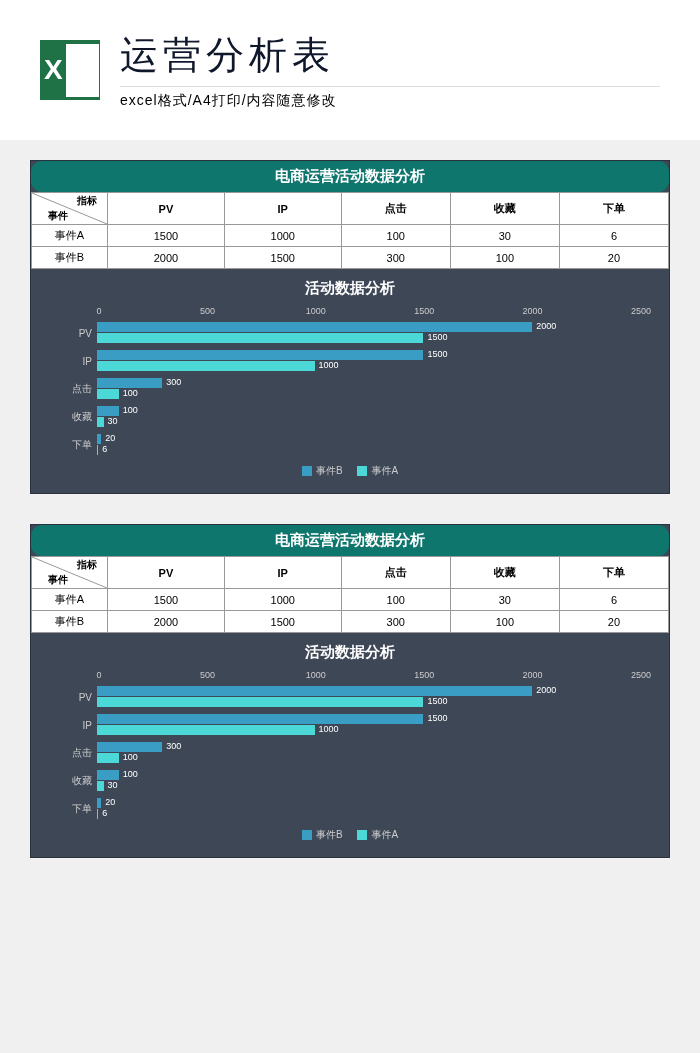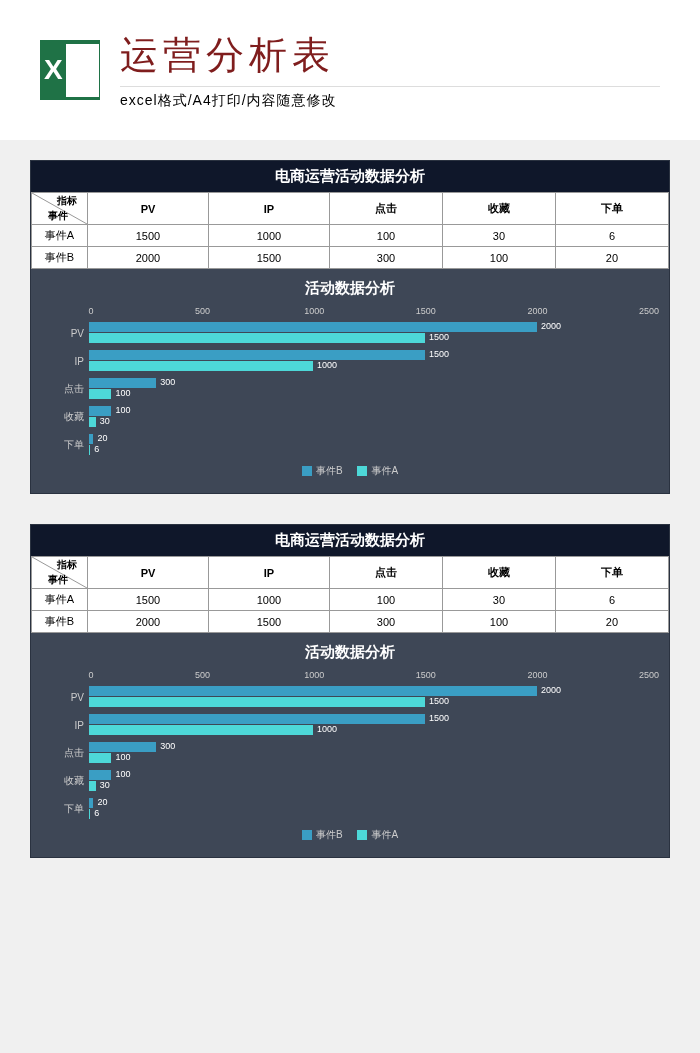--- a/index.html
+++ b/index.html
@@ -40,64 +40,65 @@
       right: 0;
       width: 35px;
       height: 55px;
       background: #fff;
       border: 1px solid #1f7246;
     }
     .header-text { flex: 1; }
     .header-title {
       font-size: 38px;
       font-weight: 300;
-      color: #7f1d1d;
+      color: #0f172a;
       letter-spacing: 5px;
       border-bottom: 1px solid #ddd;
       padding-bottom: 5px;
     }
     .header-sub {
       font-size: 14px;
       color: #000000;
       margin-top: 5px;
       letter-spacing: 1px;
     }
     .preview-container {
       padding: 20px 30px;
     }
     .panel {
       background: #3e4756;
       margin-bottom: 30px;
       padding: 0;
       border: 1px solid #2a3240;
     }
     .panel-title {
-      background: #0f172a;
+      background: #0f766e;
       color: #fff;
       text-align: center;
       font-size: 15px;
       font-weight: bold;
       padding: 6px 0;
+      border-radius: 11px;
     }
     .data-table {
       width: 100%;
       border-collapse: collapse;
       background: #fff;
       font-size: 11px;
     }
     .data-table th, .data-table td {
       border: 1px solid #999;
       padding: 3px 6px;
       text-align: center;
       background: #fff;
     }
     .corner-cell {
       position: relative;
       background: #fff;
-      width: 56px;
+      width: 76px;
       height: 32px;
     }
     .corner-cell svg {
       position: absolute;
       top: 0; left: 0;
       width: 100%;
       height: 100%;
     }
     .corner-top {
       position: absolute;
@@ -105,21 +106,21 @@
       right: 10px;
       font-size: 10px;
     }
     .corner-bottom {
       position: absolute;
       bottom: 1px;
       left: 16px;
       font-size: 10px;
     }
     .chart-area {
-      padding: 10px 20px 15px;
+      padding: 10px 28px 15px;
     }
     .chart-title {
       color: #fff;
       text-align: center;
       font-size: 15px;
       font-weight: bold;
       margin-bottom: 8px;
     }
     .axis-labels {
       display: flex;

